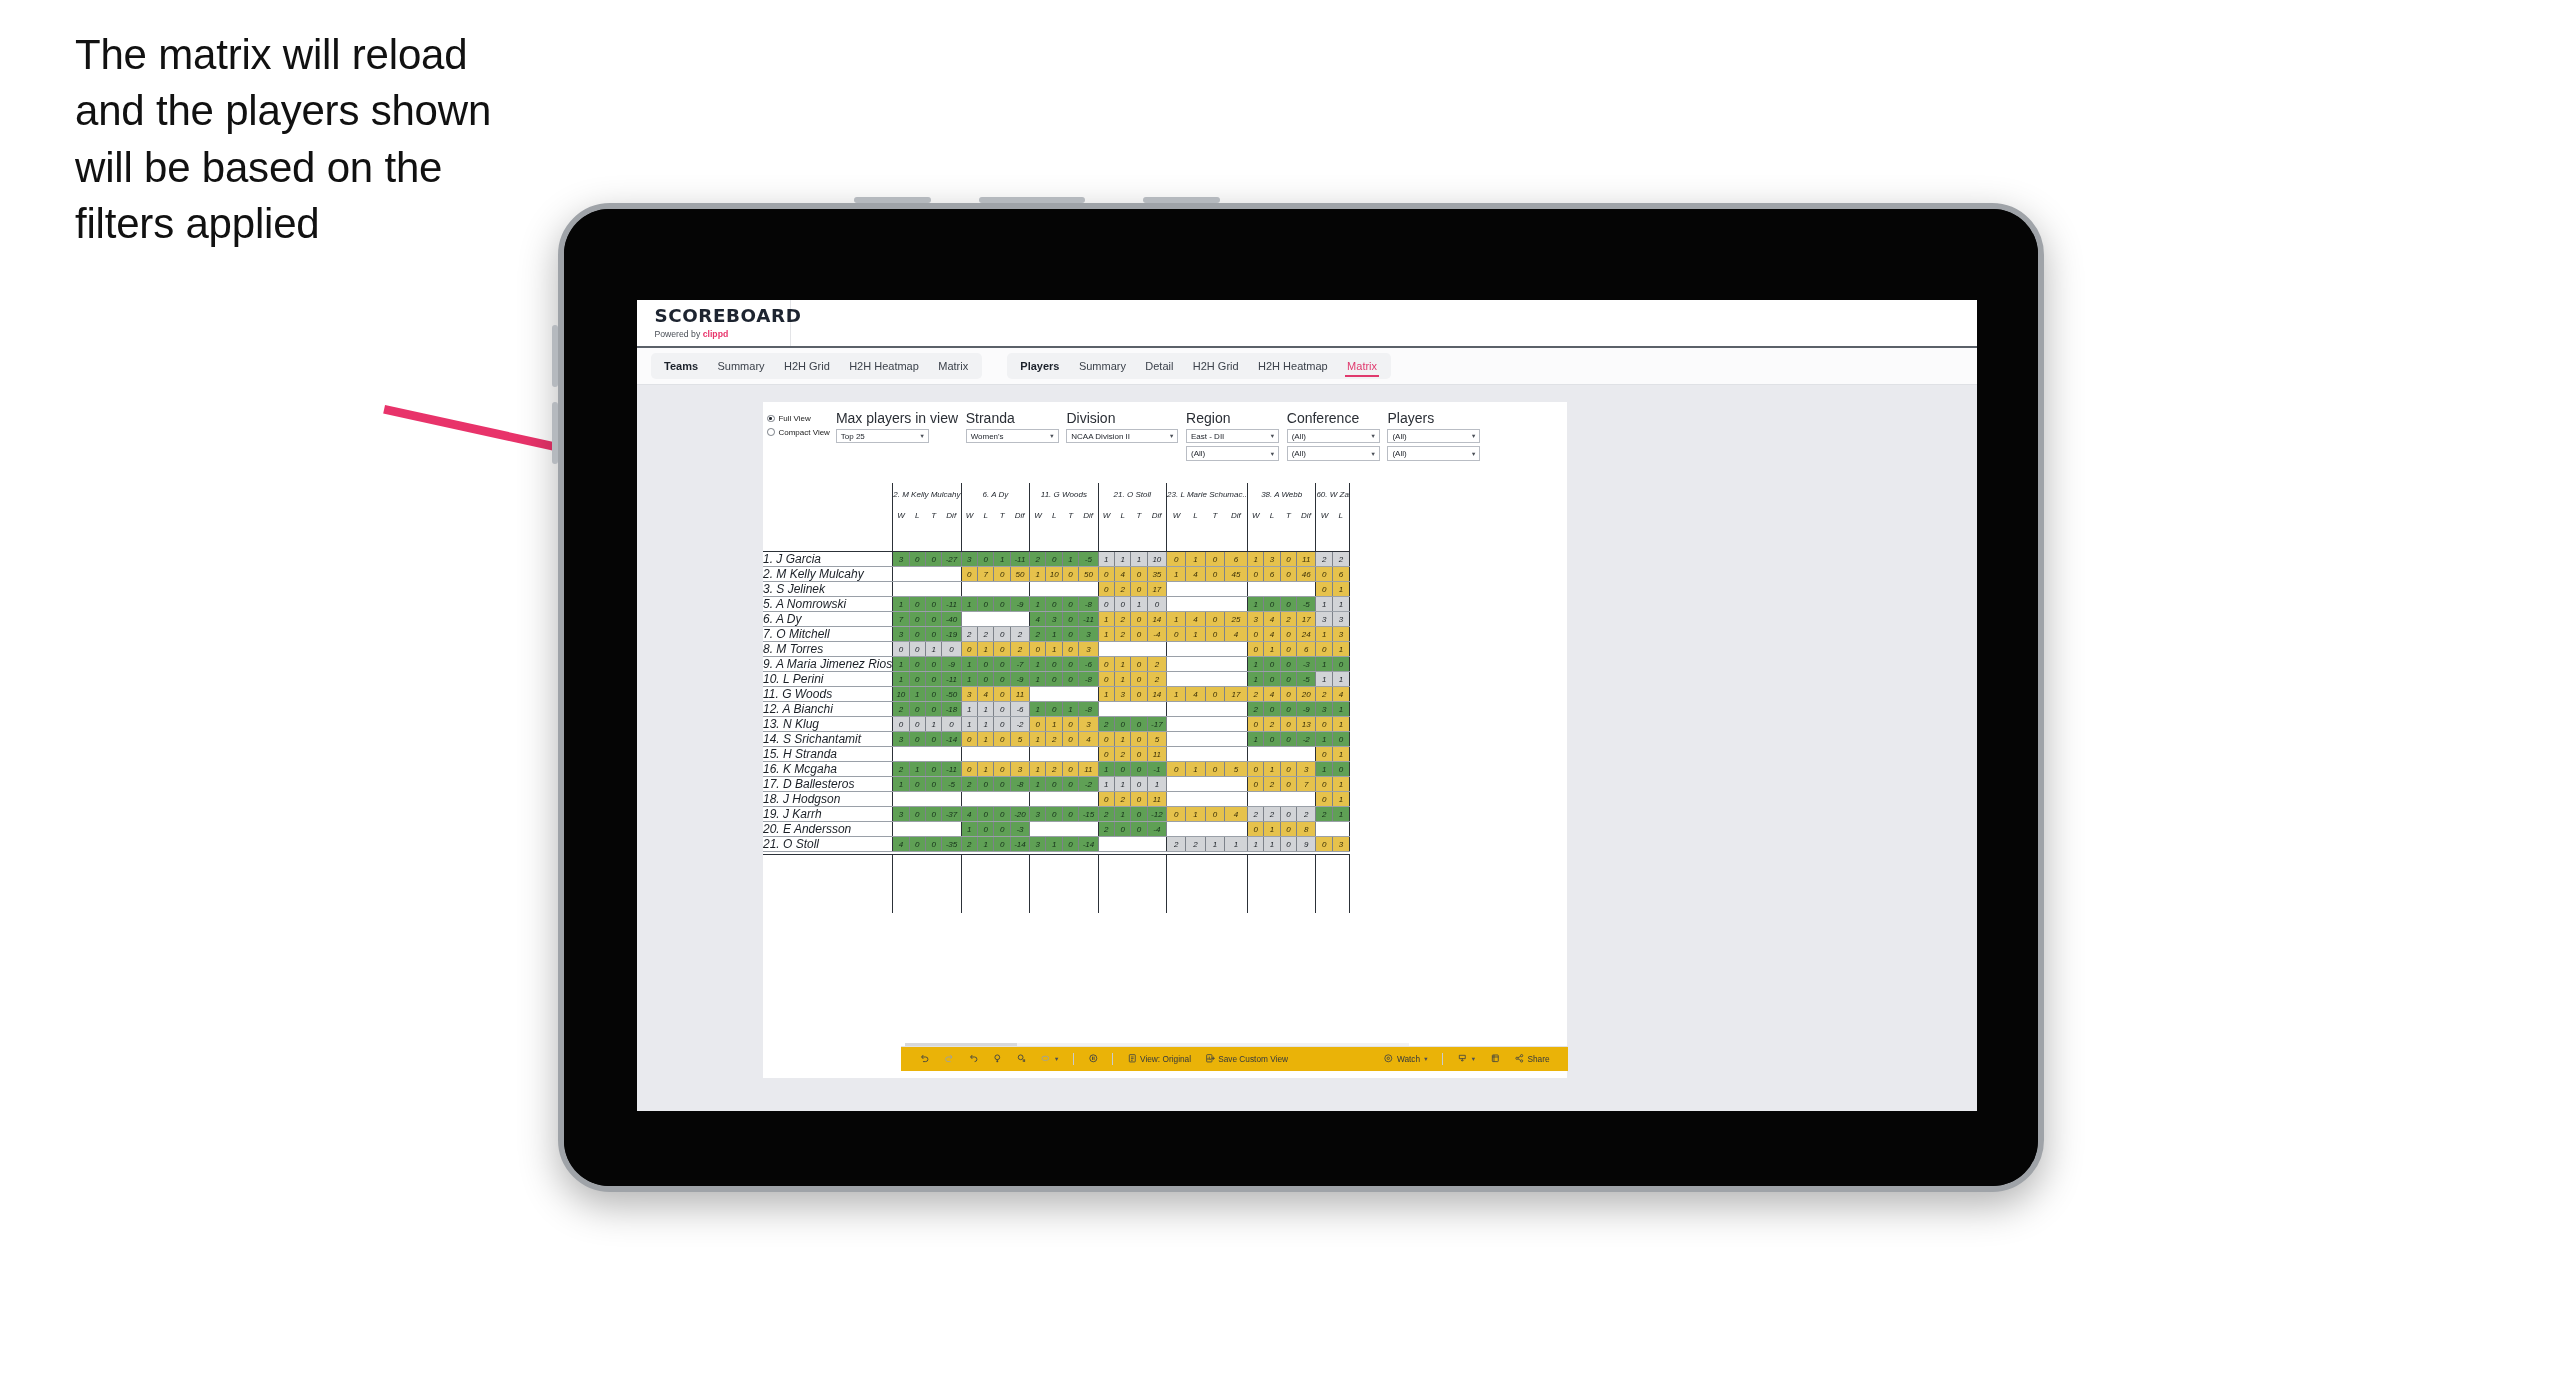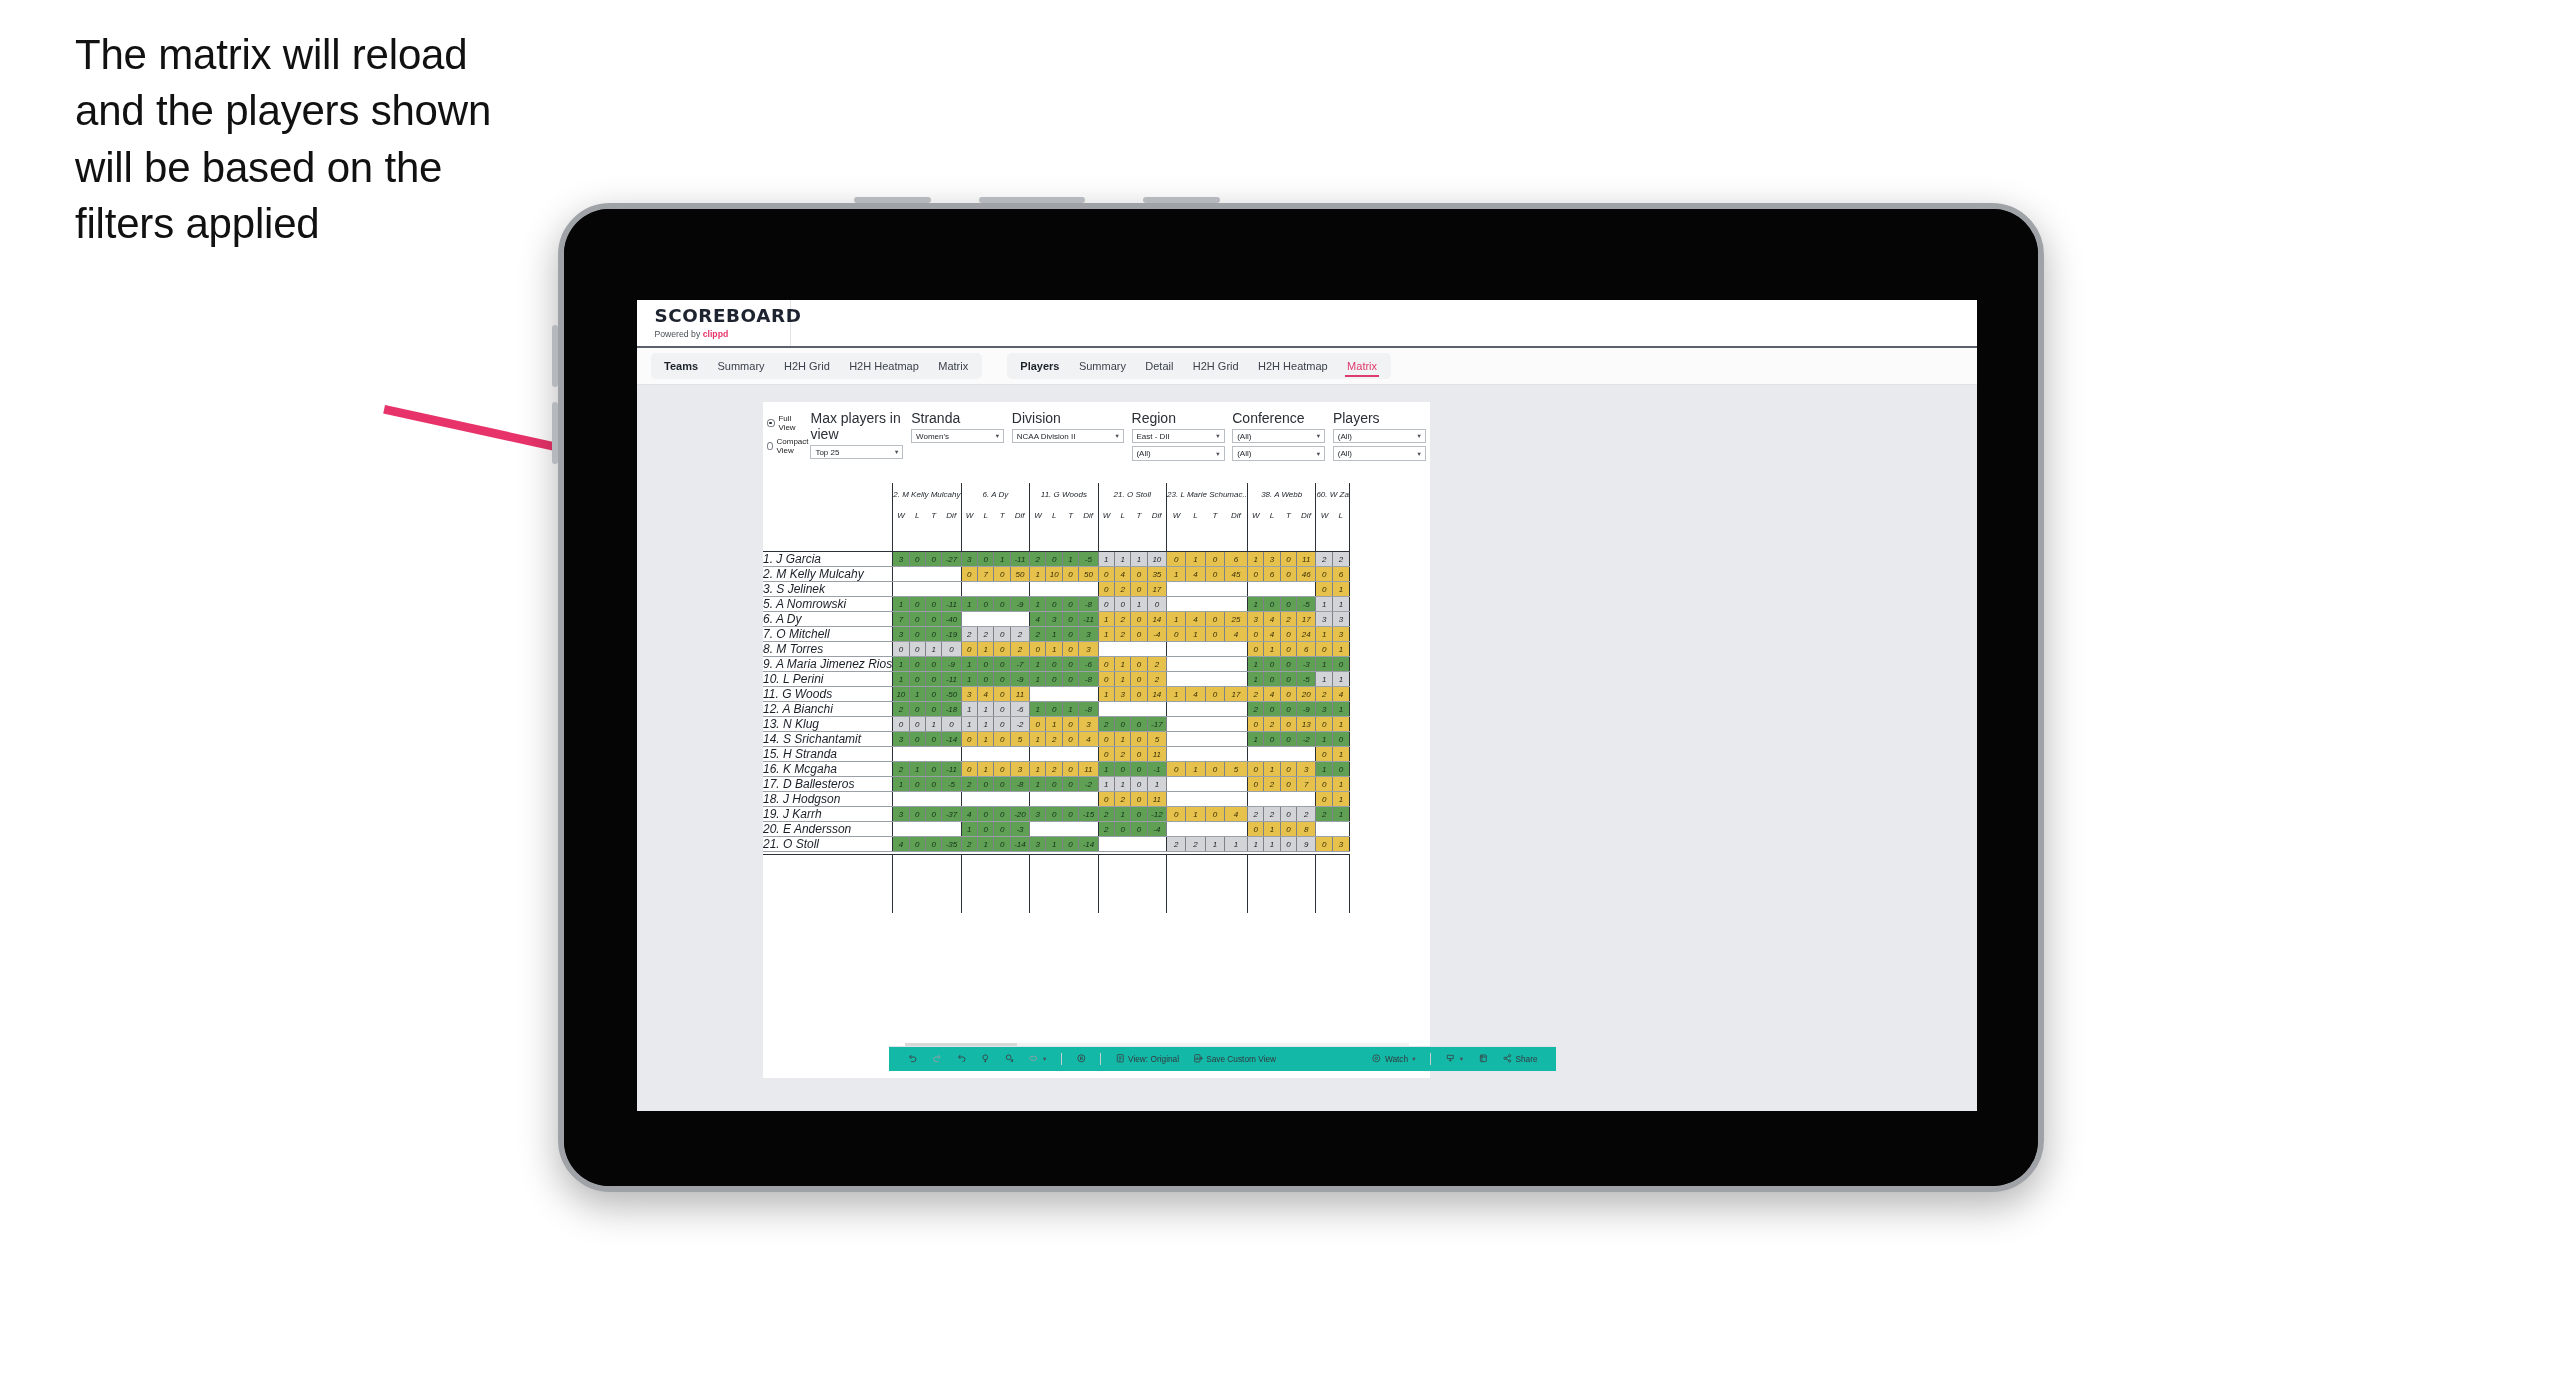--- a/index.html
+++ b/index.html
@@ -109,21 +109,21 @@
   .subitem.sel::after {
     content: ""; position: absolute; left: 7.7px; right: 7.7px; bottom: -1px;
     height: 1.9px; background: #e0396d;
   }
 
   
   #canvas { position: relative; height: 726px; background: #e9eaee; }
 
   #sheet {
     position: absolute; left: 126px; top: 17.4px;
-    width: 667px; height: 676px;
+    width: 804px; height: 676px;
     background: #ffffff;
   }
 
   
   #filters { display: flex; padding: 7.7px 3.9px 5.8px 3.9px; gap: 0; }
   .radios { width: 69px; padding-top: 3.9px; }
   .radio-row { display: flex; align-items: center; gap: 3.9px; margin-bottom: 4.8px; font-size: 8px; color: #222; }
   .radio {
     width: 7.7px; height: 7.7px; border: 1px solid #7a7f87; border-radius: 50%;
     display: inline-block; position: relative; background:#fff;
@@ -190,23 +190,23 @@
 
   
   #hscroll {
     position: absolute; left: 142px; bottom: 27px;
     width: 504px; height: 8.7px; background: #f2f2f3;
   }
   #hscroll-thumb { width: 112px; height: 8.7px; background: #d7d8da; }
 
   
   #toolbar {
-    position: absolute; left: 126px; bottom: 7.7px;
+    position: absolute; left: 138px; bottom: 7.7px;
     width: 667px; height: 25px;
-    background: #14b8a6;
+    background: #eab308;
     display: flex; align-items: center; gap: 0;
     padding: 0 11.6px;
     font-size: 8.3px; color: #33383f;
     border-top: 1px solid #e2e3e6;
   }
   .tb { display: flex; align-items: center; gap: 2.9px; padding: 0 6.8px; cursor: pointer; white-space: nowrap;}
   .tb svg { display: block; }
   .tbdiv { width: 1px; height: 11.6px; background: #c9cbce; margin: 0 6.8px; }
   .tbspace { flex: 1 1 auto; }
   .caret { font-size: 5.8px; color: #4a4f57; }

